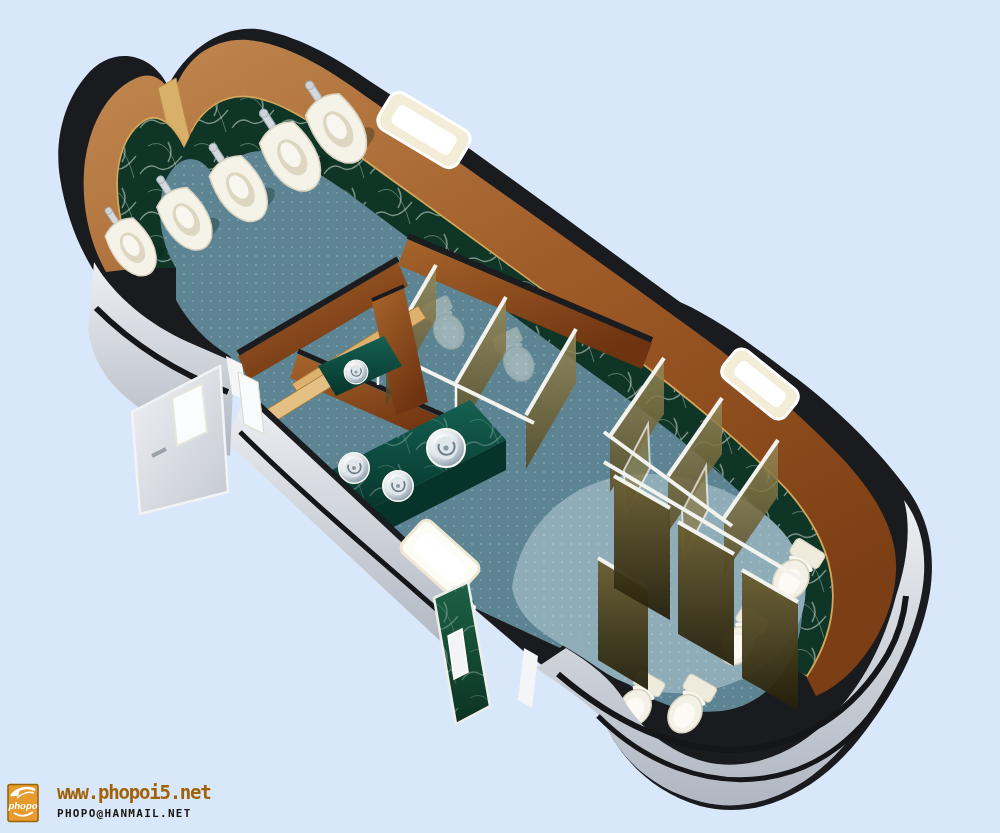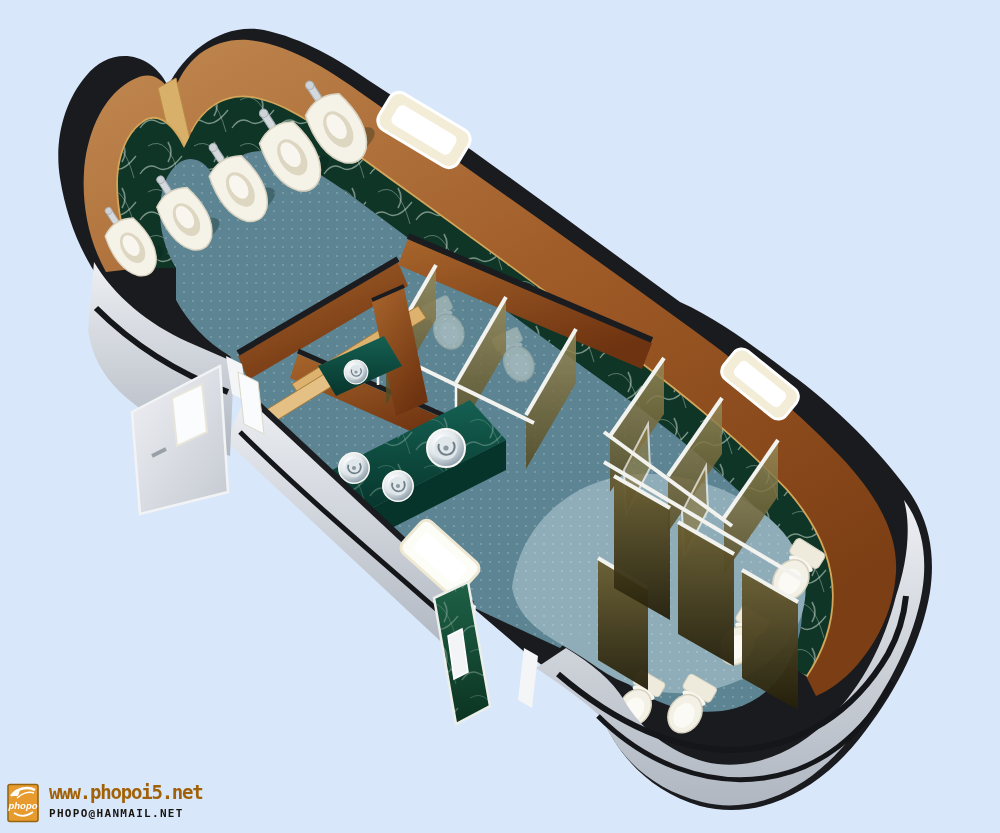--- a/index.html
+++ b/index.html
@@ -1,18 +1,18 @@
 <!DOCTYPE html>
 <html><head>
 <meta charset="utf-8">
 <style>
   html,body{margin:0;padding:0;background:#d9e7fb;font-family:"Liberation Sans",sans-serif;}
   .stage{position:relative;width:1000px;height:833px;overflow:hidden;background:#d9e7fb;}
   .stage svg.scene{position:absolute;left:0;top:0;}
-  .watermark{position:absolute;left:7px;top:783px;display:flex;gap:10px;align-items:flex-start;}
+  .watermark{position:absolute;left:7px;top:783px;display:flex;gap:18px;align-items:flex-start;}
   .wm-site{font-family:"DejaVu Sans Mono",monospace;font-weight:bold;font-size:19px;line-height:1;
            letter-spacing:-1.2px;color:#a16207;}
   .wm-email{font-family:"DejaVu Sans Mono",monospace;font-weight:bold;font-size:11px;line-height:1;
             letter-spacing:1.3px;text-transform:uppercase;color:#17140d;margin-top:6px;}
   .logo-text{font-family:"Liberation Sans",sans-serif;font-weight:bold;font-style:italic;
              font-size:9.5px;fill:#ffffff;}
 </style>
 </head>
 <body>
 

